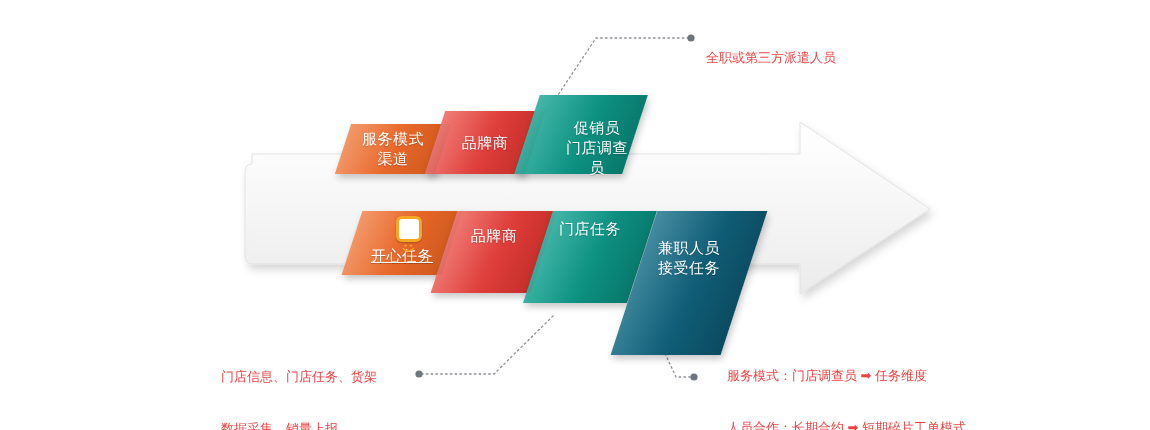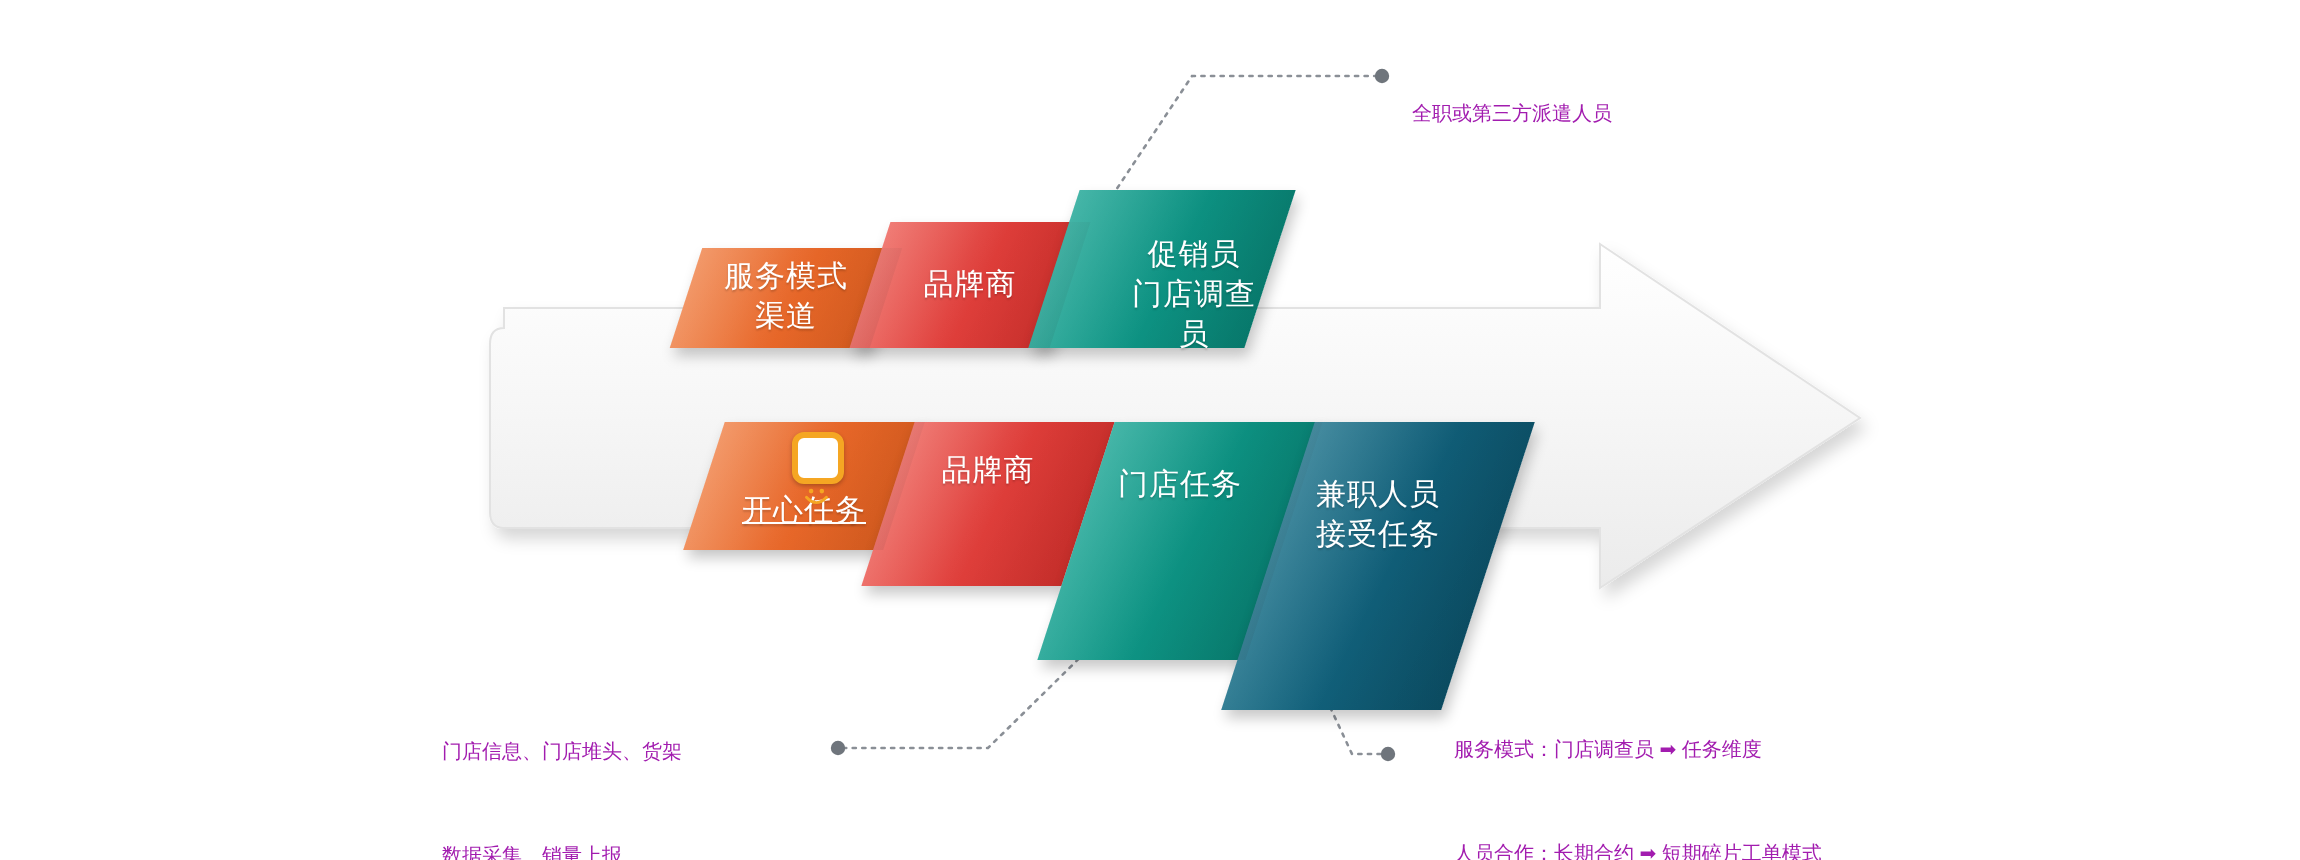--- a/index.html
+++ b/index.html
@@ -54,22 +54,22 @@
     box-sizing:border-box;
     box-shadow:0 1px 2px rgba(0,0,0,.25);
   }
 
   
   .conn{position:absolute;left:0;top:0;width:1150px;height:430px;pointer-events:none;}
 
   
   .note{
     position:absolute;
-    color:#a21caf;
-    font-size:10px;
+    color:#ef4444;
+    font-size:13px;
     line-height:22px;
     white-space:pre-line;
   }
 </style>
 </head>
 <body>
 
 <div id="stage">
 
   <svg class="arrow-layer" viewBox="0 0 1150 430" width="1150" height="430">
@@ -143,39 +143,39 @@
     </div>
     <div class="lbl" style="padding-top:26px;">开心任务</div>
   </div>
 
   <div class="chev" style="left:444px;top:211px;width:100px;height:82px;">
     <div class="shape" style="background:linear-gradient(95deg,#ec5b53 0%,#e0403c 45%,#d2312d 100%);"></div>
     <div class="gloss"></div>
     <div class="lbl" style="padding-bottom:32px;">品牌商</div>
   </div>
 
-  <div class="chev" style="left:538px;top:211px;width:104px;height:119px;">
+  <div class="chev" style="left:538px;top:211px;width:104px;height:92px;">
     <div class="shape" style="background:linear-gradient(95deg,#17a392 0%,#0e9484 45%,#088173 100%);"></div>
     <div class="gloss"></div>
     <div class="lbl" style="padding-bottom:56px;">门店任务</div>
   </div>
 
   <div class="chev" style="left:634px;top:211px;width:110px;height:144px;">
     <div class="shape" style="background:linear-gradient(95deg,#176f88 0%,#11607a 45%,#0c5067 100%);"></div>
     <div class="gloss"></div>
     <div class="lbl" style="padding-bottom:50px;">兼职人员
 接受任务</div>
   </div>
 
   <div class="note" style="left:706px;top:25px;">
     <span>全职或第三方派遣人员</span>
   </div>
 
   <div class="note" style="left:221px;top:344px;">
-    <div>门店信息、门店堆头、货架</div>
+    <div>门店信息、门店任务、货架</div>
     <div style="margin-top:8px;">数据采集、销量上报</div>
   </div>
 
   <div class="note" style="left:727px;top:343px;">
     <div>服务模式：门店调查员 ➡ 任务维度</div>
     <div style="margin-top:8px;">人员合作：长期合约 ➡ 短期碎片工单模式</div>
   </div>
 
 </div>
 

